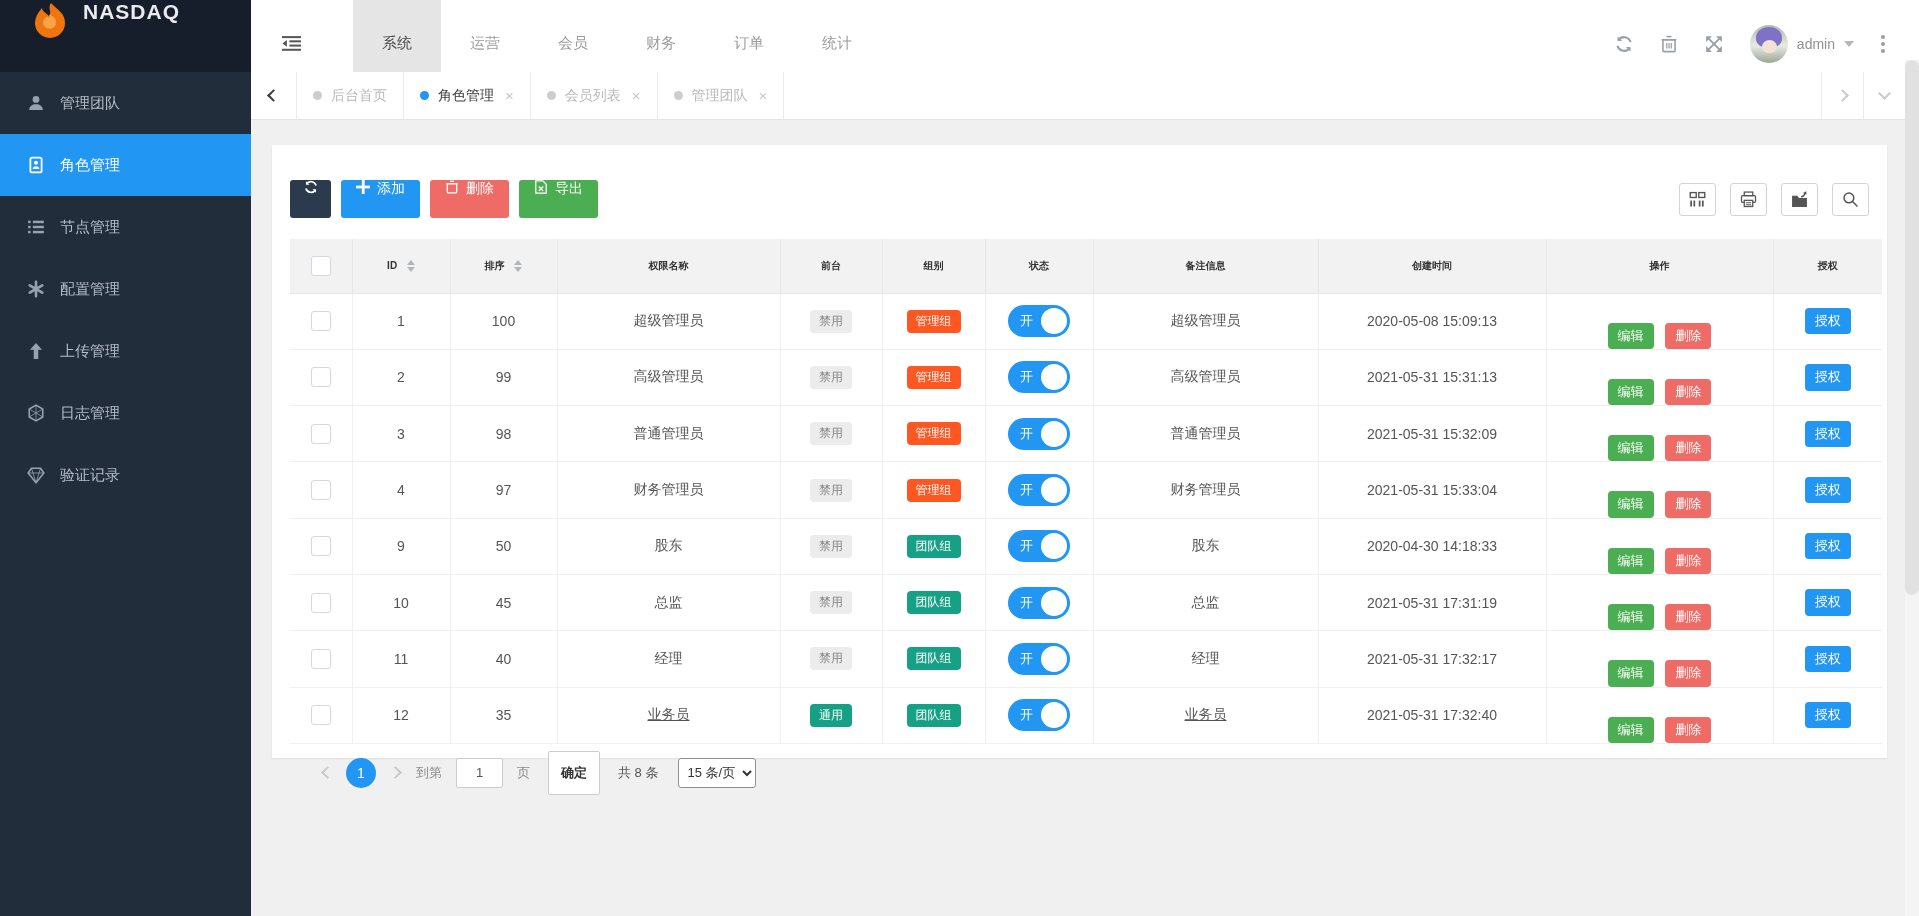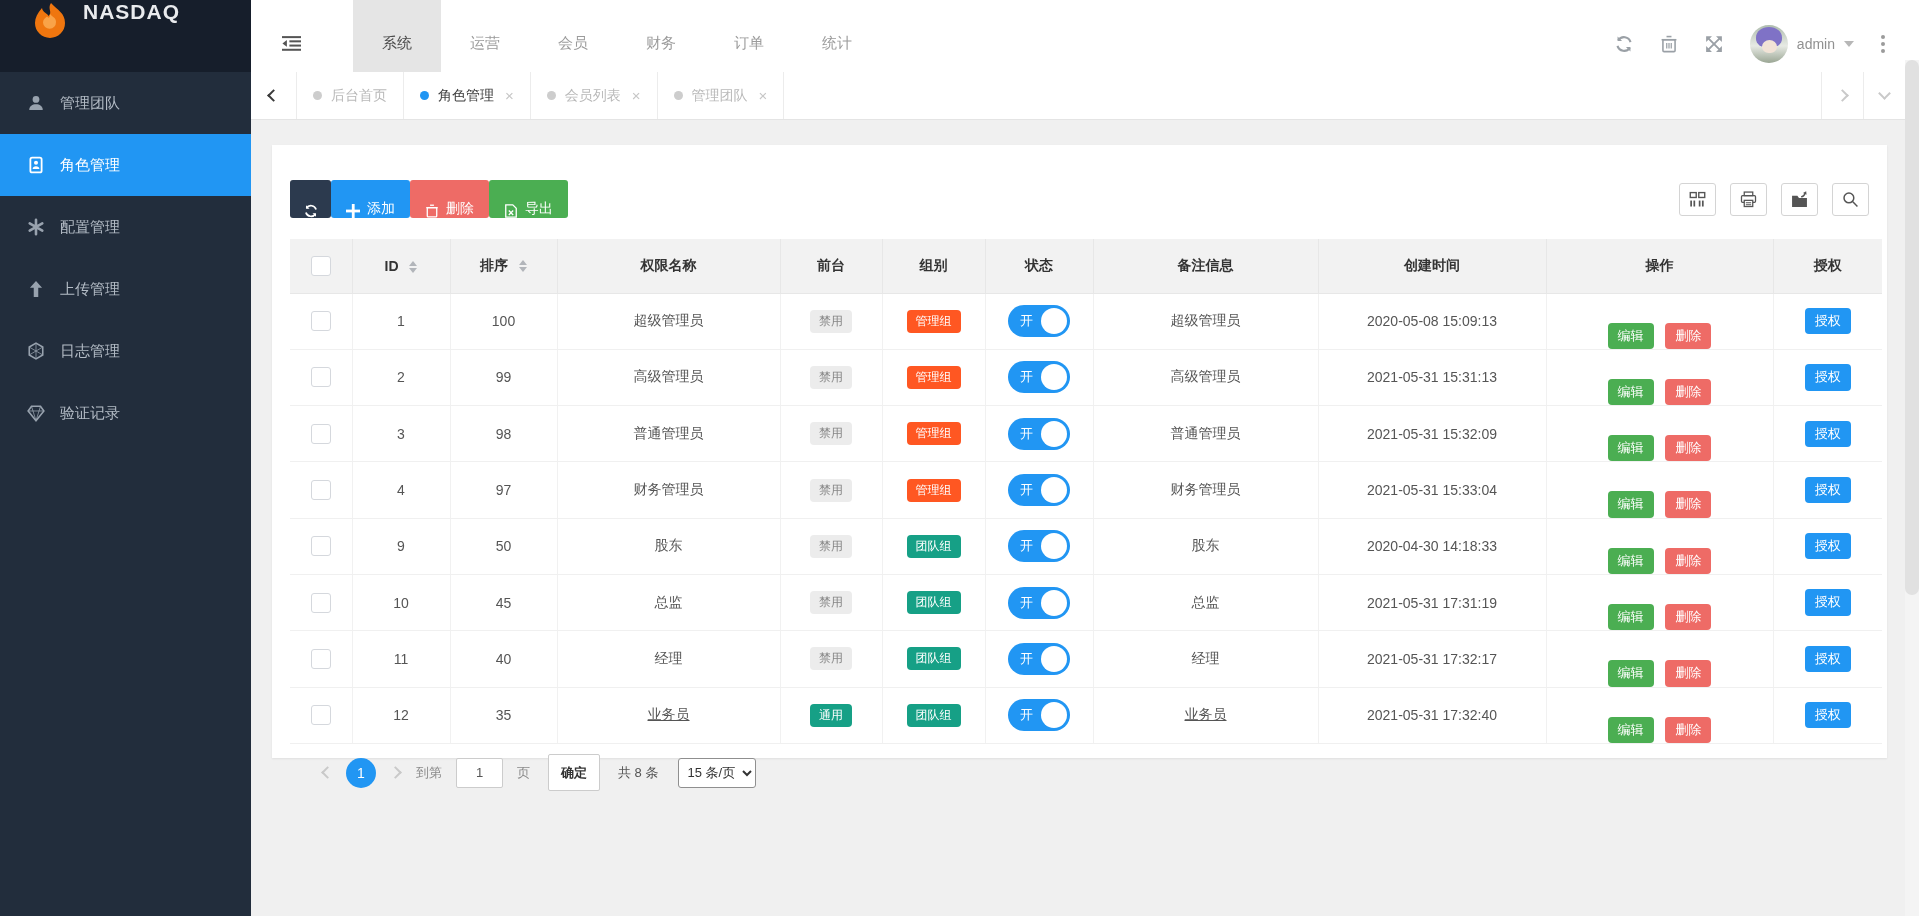--- a/index.html
+++ b/index.html
@@ -56,33 +56,33 @@
   .tab.active { color:#3d3d3d; }
   .tab.active .dot { background:#2196f3; }
   .tab .tab-x { color:#c6c6c6; font-size:15px; margin-left:11px; }
   .tab-ctrl { width:42px; display:flex; align-items:center; justify-content:center;
               border-left:1px solid #ececec; cursor:pointer; }
   
   .content { position:absolute; left:251px; top:120px; right:0; bottom:0; padding:25px 32px 0 21px; }
   .card { background:#fff; height:613px; padding:35px 18px 0; box-shadow:0 1px 2px rgba(0,0,0,.07); }
   .toolbar { display:flex; align-items:center; margin-bottom:21px; }
   .tbtn { height:38px; border:none; border-radius:3px; color:#fff; font-size:14px;
-          display:inline-flex; align-items:flex-end; gap:7px; padding:0 15px; cursor:pointer; }
+          display:inline-flex; align-items:flex-start; gap:7px; padding:0 15px; margin-right:10px; cursor:pointer; }
   .tbtn svg { width:14px; height:14px; }
   .tbtn-dark  { background:#2c3a4e; width:41px; padding:0; justify-content:center; }
   .tbtn-blue  { background:#2196f3; }
   .tbtn-red   { background:#ee6b66; }
   .tbtn-green { background:#4bae52; }
   .tools { margin-left:auto; display:flex; }
   .tool { width:37px; height:33px; border:1px solid #d4d4d4; border-radius:3px; background:#fff;
           display:inline-flex; align-items:center; justify-content:center; color:#555; margin-left:14px; cursor:pointer; }
   .tool svg { width:17px; height:17px; }
   
   table { border-collapse:collapse; table-layout:fixed; width:1592px; }
-  th { height:54px; background:#f2f2f2; font-size:14px; color:#333; font-weight:bold;
+  th { height:54px; background:#f2f2f2; font-size:10px; color:#333; font-weight:bold;
        border-right:1px solid #e7e7e7; border-bottom:1px solid #e7e7e7; }
   th:last-child { border-right:none; }
   td { height:48px; font-size:14px; color:#555; text-align:center;
        border-right:1px solid #f1f1f1; border-bottom:1px solid #f0f0f0; background:#fff; }
   td:last-child { border-right:none; }
   .sort { display:inline-flex; flex-direction:column; gap:2px; margin-left:7px; vertical-align:middle; cursor:pointer; }
   .sort i { width:0; height:0; border-left:4px solid transparent; border-right:4px solid transparent; }
   .sort .up   { border-bottom:5px solid #b2b5ba; }
   .sort .down { border-top:5px solid #b2b5ba; }
   .cb { display:block; width:20px; height:20px; border:1px solid #d5d8dd; border-radius:3px;
@@ -102,21 +102,21 @@
   .abtn-blue  { background:#2196f3; }
   .u { text-decoration:underline;text-align:center; }
   
   .pager { display:flex; align-items:center; margin:13px 0 0 24px; height:32px; font-size:13px; color:#8b8b8b; }
   .pg-arrow { width:26px; height:26px; display:inline-flex; align-items:center; justify-content:center; cursor:pointer; }
   .pg-num { width:30px; height:30px; border-radius:50%; background:#2196f3; color:#fff;
             display:inline-flex; align-items:center; justify-content:center; font-size:14px; margin:0 6px; cursor:pointer; }
   .pg-txt { margin:0 8px; }
   .pg-input { width:47px; height:30px; border:1px solid #ccc; border-radius:2px; text-align:center;
               font-size:13px; color:#555; margin:0 6px; font-family:inherit; }
-  .pg-btn { height:37px; padding:0 12px; background:#fff; border:1px solid #ccc; border-radius:2px;
+  .pg-btn { height:44px; padding:0 12px; background:#fff; border:1px solid #ccc; border-radius:2px;
             font-size:13px; font-weight:bold; color:#333; margin:0 10px; cursor:pointer; font-family:inherit; }
   .pg-select { height:30px; margin-left:12px; font-size:13px; color:#333; border:1px solid #8f8f8f;
                border-radius:3px; background:#fff; padding:0 4px; font-family:inherit; cursor:pointer; }
   
   .scroll-track { position:absolute; right:0; top:60px; bottom:0; width:14px; background:#f4f4f4; z-index:8; }
   .scroll-thumb { position:absolute; right:0; top:0; width:14px; height:535px; background:#e1e1e1; border-radius:7px; cursor:pointer; }
 </style>
 </head>
 <body>
 
@@ -142,20 +142,33 @@
    </div>
       <div class="side-item active">
      <span class="side-icon">
           <svg viewBox="0 0 16 16">
             <rect x="3" y="1.4" width="10" height="13.2" rx="1.6" fill="none" stroke="currentColor" stroke-width="1.6"></rect>
             <circle cx="8" cy="6" r="1.8" fill="currentColor"></circle>
             <path d="M5 11.6c0-1.9 1.3-2.6 3-2.6s3 .7 3 2.6z" fill="currentColor"></path>
           </svg>
         </span>
      <span>角色管理</span>
+   </div>
+      <div class="side-item">
+     <span class="side-icon">
+          <svg viewBox="0 0 16 16" fill="currentColor">
+            <rect x="1" y="2.4" width="2.2" height="2.2"></rect>
+            <rect x="5.2" y="2.4" width="9.8" height="2.2"></rect>
+            <rect x="1" y="6.9" width="2.2" height="2.2"></rect>
+            <rect x="5.2" y="6.9" width="9.8" height="2.2"></rect>
+            <rect x="1" y="11.4" width="2.2" height="2.2"></rect>
+            <rect x="5.2" y="11.4" width="9.8" height="2.2"></rect>
+          </svg>
+        </span>
+     <span>节点管理</span>
    </div>
       <div class="side-item">
      <span class="side-icon">
           <svg viewBox="0 0 16 16" stroke="currentColor" stroke-width="2.3" stroke-linecap="round" fill="none">
             <path d="M8 1.5v13M2.4 4.8l11.2 6.4M13.6 4.8L2.4 11.2"></path>
           </svg>
         </span>
      <span>配置管理</span>
    </div>
       <div class="side-item">

